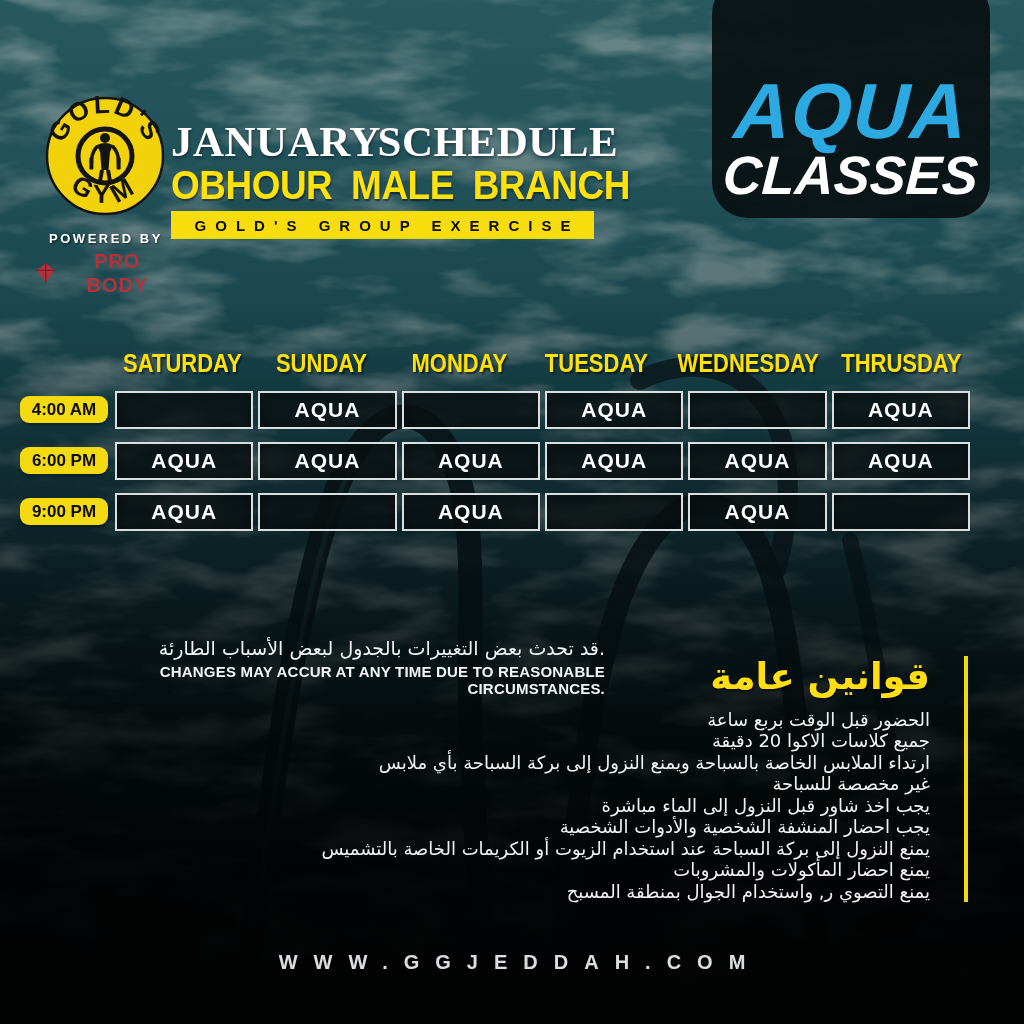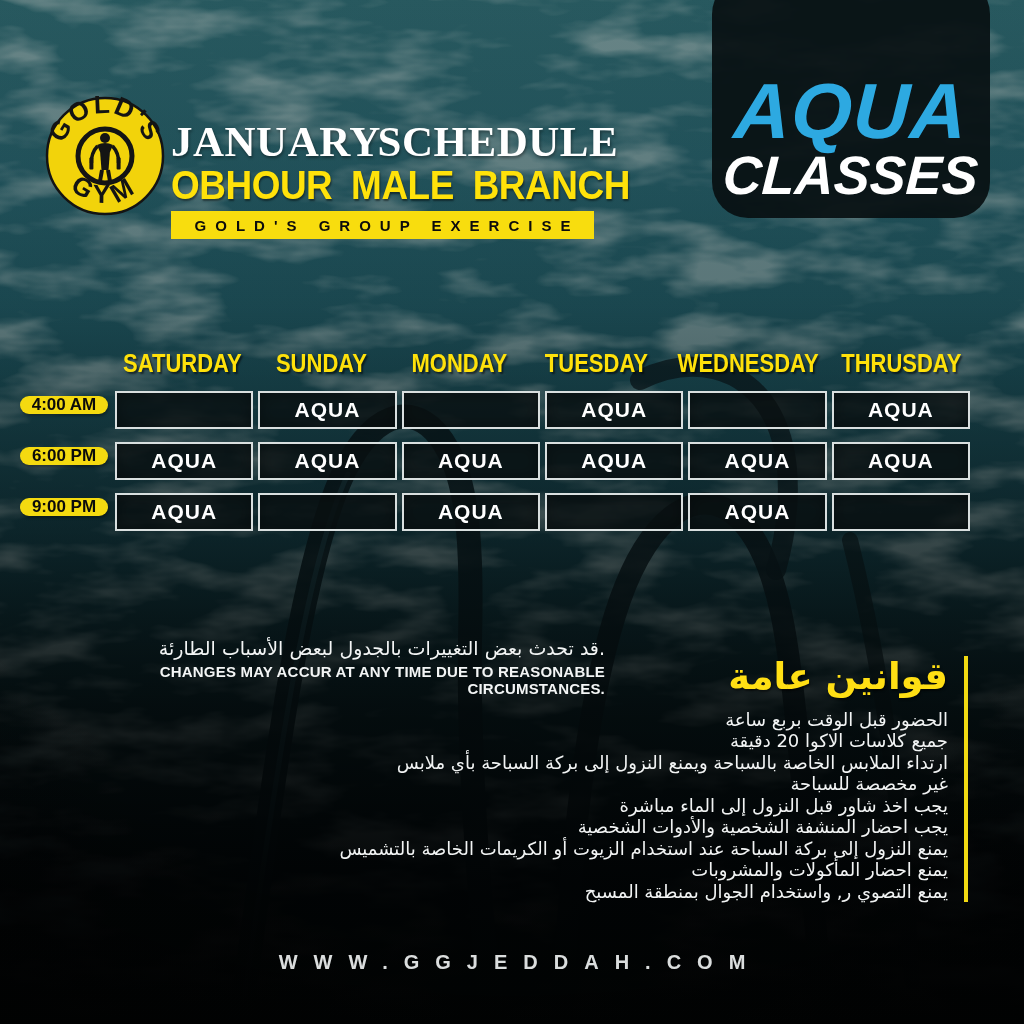--- a/index.html
+++ b/index.html
@@ -43,32 +43,32 @@
   
   .schedule{position:absolute;left:20px;top:349px;width:950px;}
   .row{display:grid;grid-template-columns:90px repeat(6,1fr);gap:10px 5px;}
   .day-row{margin-bottom:13px;}
   .day{text-align:center;color:#ffe10a;font-weight:bold;font-size:25px;white-space:nowrap;
     transform:scaleX(.88);text-shadow:2px 2px 2px rgba(0,0,0,.55);}
   .sch-row{margin-bottom:13px;height:38px;}
   .cell{background:rgba(10,16,17,.8);border:2px solid #d9dfdf;box-sizing:border-box;
     display:flex;align-items:center;justify-content:center;color:#fff;font-weight:bold;
     font-size:21px;letter-spacing:1px;box-shadow:inset 0 0 16px rgba(0,0,0,.35);}
-  .time-pill{background:#f4da10;border-radius:9px;height:18px;width:88px;margin-top:5px;
+  .time-pill{background:#f4da10;border-radius:9px;height:27px;width:88px;margin-top:5px;
     display:flex;align-items:center;justify-content:center;color:#0b0b0b;font-weight:bold;
     font-size:17px;box-shadow:1px 2px 3px rgba(0,0,0,.35);}
 
   
   .disclaimer{position:absolute;left:55px;top:637px;width:550px;text-align:right;}
   .disclaimer .ar{font-family:"DejaVu Sans",sans-serif;font-size:19px;color:#f3f5f5;}
   .disclaimer .en{margin-top:4px;font-weight:bold;font-size:15px;color:#f3f5f5;letter-spacing:.2px;}
 
   
   .rules{position:absolute;right:56px;top:656px;border-right:4px solid #f2da12;
-    padding-right:16px;text-align:right;direction:rtl;}
+    padding-right:34px;text-align:right;direction:rtl;}
   .rules-heading{font-family:"DejaVu Sans",sans-serif;font-weight:bold;font-size:37px;
     color:#ffdf14;line-height:1.15;margin-bottom:10px;text-shadow:1px 2px 2px rgba(0,0,0,.5);}
   .rule{font-family:"DejaVu Sans",sans-serif;font-size:18px;line-height:21.5px;
     color:#f2f4f4;white-space:nowrap;}
 
   
   .website{position:absolute;left:0;right:0;top:951px;text-align:center;color:#eef1f1;
     font-weight:bold;font-size:20px;letter-spacing:16px;text-indent:16px;opacity:.92;}
 </style>
 </head>
@@ -121,20 +121,30 @@
       <path d="M55,55 L65,55 L63.5,74 L56.5,74 Z" stroke="none"></path>
       <path d="M52.5,50 C48,55 46,60 46.5,67" fill="none" stroke-width="3.5"></path>
       <path d="M67.5,50 C72,55 74,60 73.5,67" fill="none" stroke-width="3.5"></path>
       <rect x="44.4" y="61.5" width="4" height="12" rx="1" stroke="none"></rect>
       <rect x="71.6" y="61.5" width="4" height="12" rx="1" stroke="none"></rect>
       <path d="M57,74 L54.5,88" fill="none" stroke-width="4"></path>
       <path d="M63,74 L65.5,88" fill="none" stroke-width="4"></path>
     </g>
   </svg>
 
+  <div class="powered">
+    <div class="pb1">POWERED BY</div>
+    <div class="pb2">
+      <svg width="20" height="22" viewBox="0 0 22 24">
+        <path d="M11,1 L21,9 L11,23 L1,9 Z" fill="#b3323c"></path>
+        <path d="M11,1 L11,23 M1,9 L21,9" stroke="#7e2028" stroke-width="1.6"></path>
+      </svg>
+      <span>PRO BODY</span>
+    </div>
+  </div>
 
   <div class="titles">
     <div class="title">JANUARY SCHEDULE</div>
     <div class="subtitle">OBHOUR MALE BRANCH</div>
     <div class="tagbar">GOLD'S GROUP EXERCISE</div>
   </div>
 
   <div class="schedule">
     <div class="row day-row">
       <div></div>

